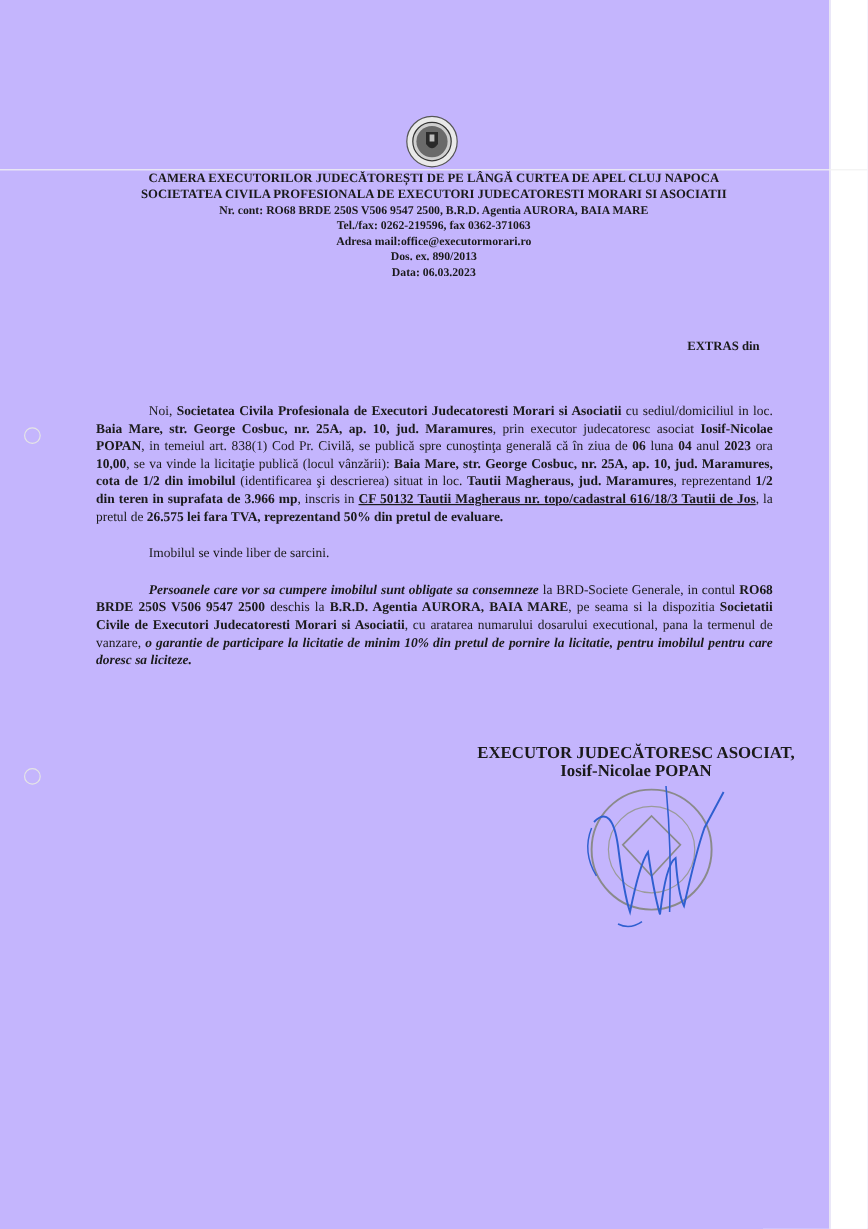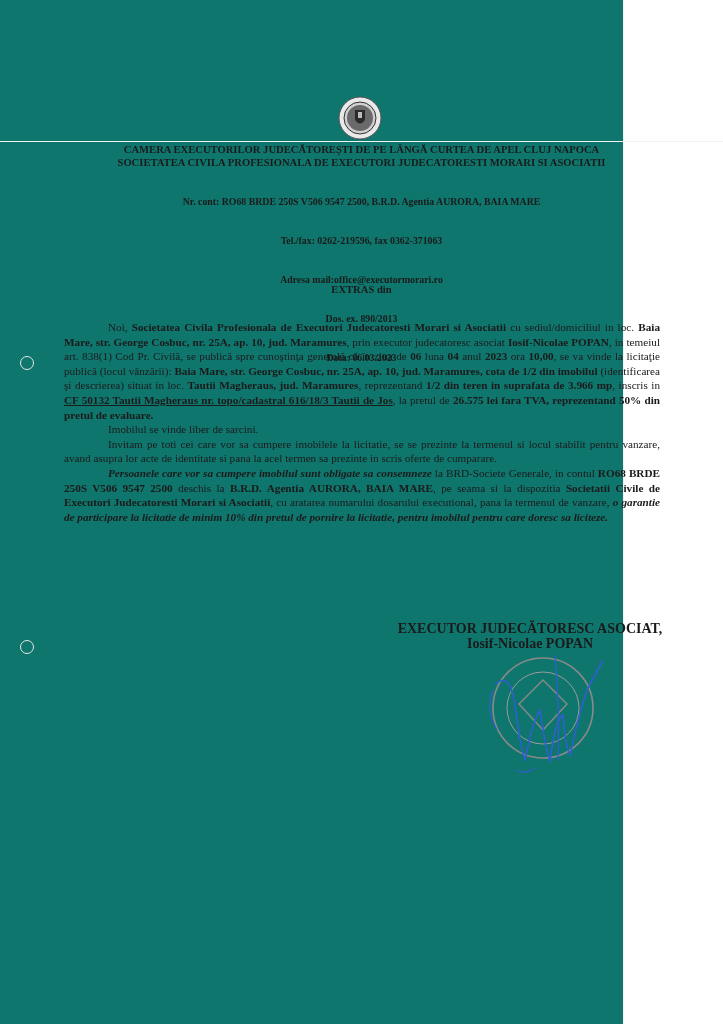--- a/index.html
+++ b/index.html
@@ -1,29 +1,29 @@
 <!DOCTYPE html>
 <html><head>
 <meta charset="utf-8">
 <style>
   html, body { margin: 0; padding: 0; background: #ffffff; }
   body { width: 723px; height: 1024px; position: relative; overflow: hidden;
          font-family: "Liberation Serif", serif; color: #1a1a1a; }
-  .page { position: absolute; left: 0; top: 0; width: 624px; height: 1024px; background: #0f766e; }
+  .page { position: absolute; left: 0; top: 0; width: 692px; height: 1024px; background: #c4b5fd; }
   .emblem { position: absolute; left: 338px; top: 96px; width: 44px; height: 44px; }
   .header { position: absolute; left: 90px; top: 143px; width: 543px; text-align: center;
             font-weight: bold; font-size: 10.6px; line-height: 13px; }
   .header .line { display: block; white-space: nowrap; }
-  .header .small { font-size: 9.8px; margin-top: 26px; }
-  .title { position: absolute; left: 90px; top: 283px; width: 543px; text-align: center;
+  .header .small { font-size: 9.8px; }
+  .title { position: absolute; left: 90px; top: 283px; width: 543px; text-align: right;
            font-weight: bold; font-size: 10.6px; line-height: 13px; }
   .title .line { display: block; }
   .body { position: absolute; left: 64px; top: 320px; width: 596px; font-size: 11.2px;
           line-height: 14.6px; text-align: justify; }
-  .body p { margin: 0; }
+  .body p { margin: 16px; }
   .body .indent { text-indent: 44px; }
   .body b { font-weight: bold; }
   .body u { text-decoration: underline; }
   .sig { position: absolute; left: 380px; top: 621px; width: 300px; text-align: center;
          font-weight: bold; font-size: 14px; line-height: 15px; }
   .sig .line { display: block; }
   .stamp { position: absolute; left: 455px; top: 650px; width: 175px; height: 125px; }
   .scan-mark { position: absolute; border: 1.5px solid #e5e5e5; border-radius: 50%; }
   .rightrule { position: absolute; right: 0; top: 0; width: 1px; height: 1024px; background: #f1f1f1; }
   .topline { position: absolute; left: 0; top: 141px; width: 723px; height: 1px; background: #f2f2f2; }
@@ -57,21 +57,20 @@
   </div>
 
   <div class="title">
     <span class="line">EXTRAS din</span>
   </div>
 
   <div class="body">
     <p class="indent"><span>Noi, </span><b>Societatea Civila Profesionala de Executori Judecatoresti Morari si Asociatii</b><span> cu sediul/domiciliul in loc. </span><b>Baia Mare, str. George Cosbuc, nr. 25A, ap. 10, jud. Maramures</b><span>, prin executor judecatoresc asociat </span><b>Iosif-Nicolae POPAN</b><span>, in temeiul art. 838(1) Cod Pr. Civilă, se publică spre cunoştinţa generală că în ziua de </span><b>06</b><span> luna </span><b>04</b><span> anul </span><b>2023</b><span> ora </span><b>10,00</b><span>, se va vinde la licitaţie publică (locul vânzării): </span><b>Baia Mare, str. George Cosbuc, nr. 25A, ap. 10, jud. Maramures, cota de 1/2 din imobilul</b><span> (identificarea şi descrierea) situat in loc. </span><b>Tautii Magheraus, jud. Maramures</b><span>, reprezentand </span><b>1/2 din teren in suprafata de 3.966 mp</b><span>,  inscris in </span><b><u>CF 50132 Tautii Magheraus nr. topo/cadastral 616/18/3 Tautii de Jos</u></b><span>, la pretul de </span><b>26.575 lei fara TVA, reprezentand 50% din pretul de evaluare.</b></p>
 
     <p class="indent">Imobilul se vinde liber de sarcini.</p>
-    <p class="indent">Invitam pe toti cei care vor sa cumpere imobilele la licitatie, se se prezinte la termenul si locul stabilit pentru vanzare, avand asupra lor acte de identitate si pana la acel termen sa prezinte in scris oferte de cumparare.</p>
 
     <p class="indent"><b><i>Persoanele care vor sa cumpere imobilul sunt obligate sa consemneze</i></b><span> la BRD-Societe Generale, in contul </span><b>RO68 BRDE 250S V506 9547 2500</b><span>  deschis la </span><b>B.R.D. Agentia AURORA, BAIA MARE</b><span>, pe seama si la dispozitia </span><b>Societatii Civile de Executori Judecatoresti Morari si Asociatii</b><span>, cu aratarea numarului dosarului executional, pana la termenul de vanzare, </span><b><i>o garantie de participare la licitatie de minim 10% din pretul de pornire la licitatie, pentru imobilul pentru care doresc sa liciteze.</i></b></p>
   </div>
 
   <div class="sig">
     <span class="line">EXECUTOR JUDECĂTORESC ASOCIAT,</span>
     <span class="line">Iosif-Nicolae POPAN</span>
   </div>
 
   <svg class="stamp" viewBox="0 0 175 125">

